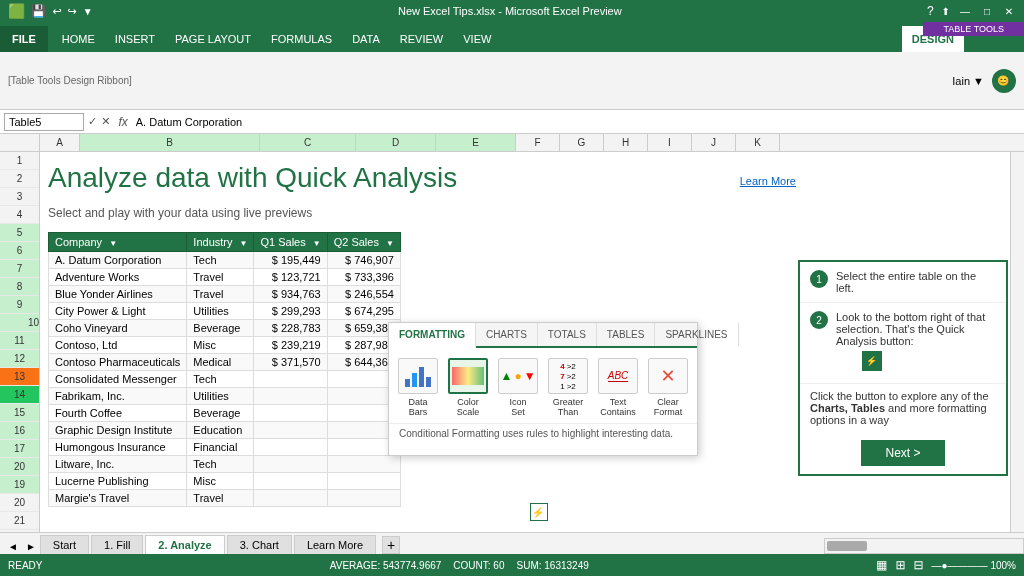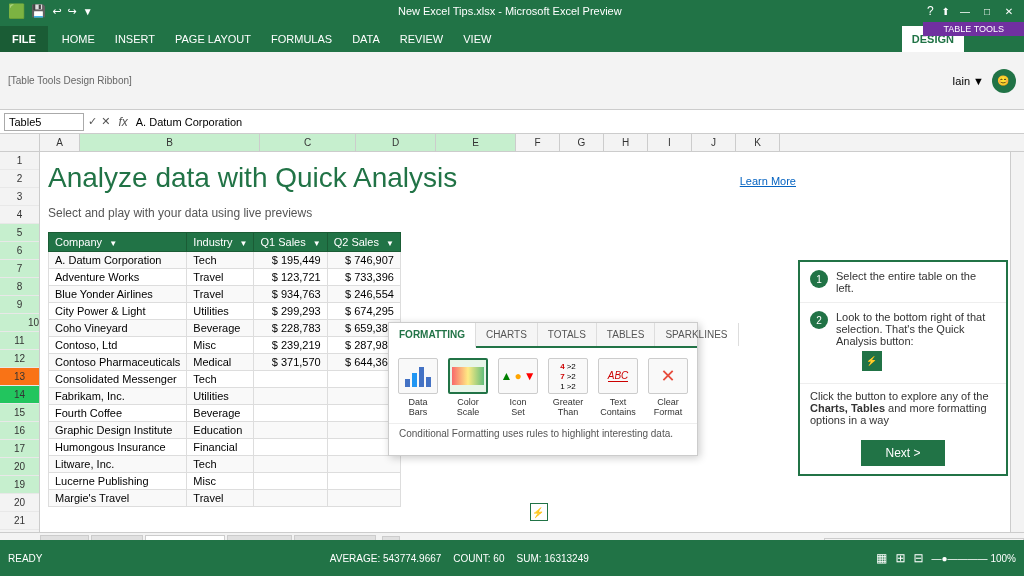--- a/index.html
+++ b/index.html
@@ -259,21 +259,21 @@
       padding: 6px 24px;
       background: #217346;
       color: white;
       border: none;
       cursor: pointer;
       font-size: 12px;
     }
 
     
     .status-bar {
-      height: 36px;
+      height: 22px;
       background: #217346;
       color: white;
       display: flex;
       align-items: center;
       justify-content: space-between;
       padding: 0 8px;
       font-size: 10px;
       position: absolute;
       bottom: 0;
       left: 0;

